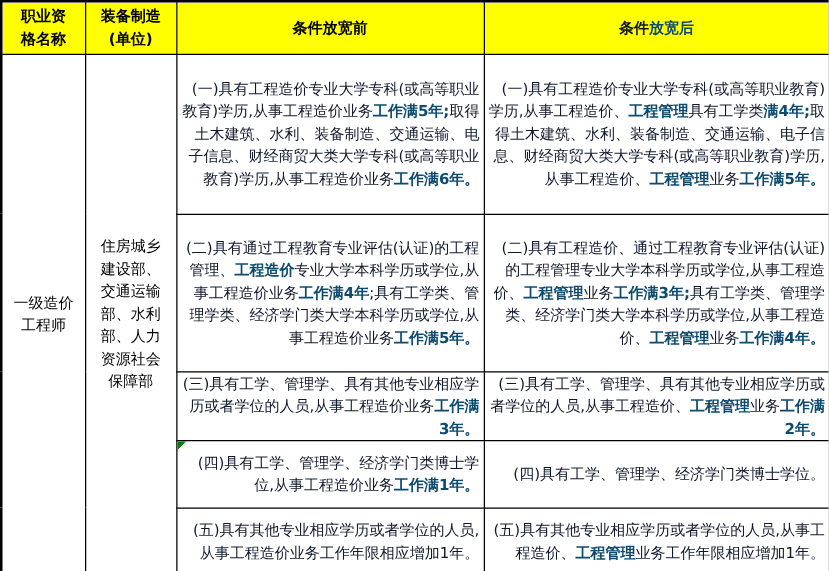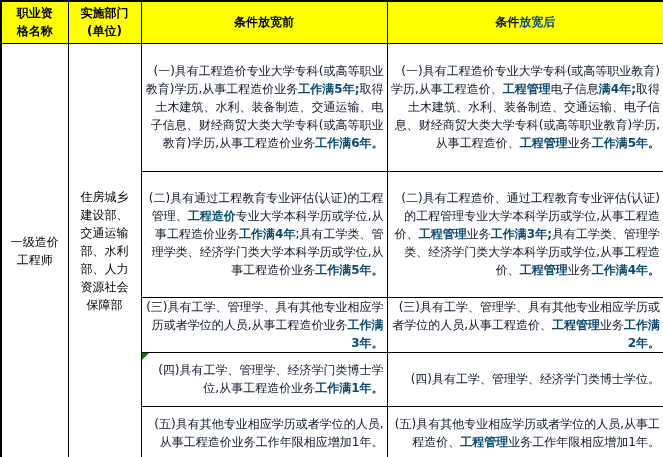--- a/index.html
+++ b/index.html
@@ -58,39 +58,39 @@
     <colgroup>
       <col style="width:67px">
       <col style="width:73px">
       <col style="width:246px">
       <col style="width:277px">
     </colgroup>
     <thead>
       <tr class="hrow">
         <th>职业资
 格名称</th>
-        <th>实施部门
+        <th>装备制造
 (单位)</th>
         <th>条件放宽前</th>
         <th><span class="seg-black">条件</span><span class="seg-red">放宽后</span></th>
       </tr>
     </thead>
     <tbody>
       <tr class="row-1">
         <td class="center" rowspan="5">一级造价
 工程师</td>
         <td class="center" rowspan="5">住房城乡
 建设部、
 交通运输
 部、水利
 部、人力
 资源社会
 保障部</td>
         <td class="cond"><span class="seg-black">(一)具有工程造价专业大学专科(或高等职业教育)学历,从事工程造价业务</span><span class="seg-red">工作满5年;</span><span class="seg-black">取得土木建筑、水利、装备制造、交通运输、电子信息、财经商贸大类大学专科(或高等职业教育)学历,从事工程造价业务</span><span class="seg-red">工作满6年。</span></td>
-        <td class="cond"><span class="seg-black">(一)具有工程造价专业大学专科(或高等职业教育)学历,从事工程造价、</span><span class="seg-red">工程管理</span><span class="seg-black">电子信息</span><span class="seg-red">满4年;</span><span class="seg-black">取得土木建筑、水利、装备制造、交通运输、电子信息、财经商贸大类大学专科(或高等职业教育)学历,从事工程造价、</span><span class="seg-red">工程管理</span><span class="seg-black">业务</span><span class="seg-red">工作满5年。</span></td>
+        <td class="cond"><span class="seg-black">(一)具有工程造价专业大学专科(或高等职业教育)学历,从事工程造价、</span><span class="seg-red">工程管理</span><span class="seg-black">具有工学类</span><span class="seg-red">满4年;</span><span class="seg-black">取得土木建筑、水利、装备制造、交通运输、电子信息、财经商贸大类大学专科(或高等职业教育)学历,从事工程造价、</span><span class="seg-red">工程管理</span><span class="seg-black">业务</span><span class="seg-red">工作满5年。</span></td>
       </tr>
       <tr class="row-2">
         <td class="cond"><span class="seg-black">(二)具有通过工程教育专业评估(认证)的工程管理、</span><span class="seg-red">工程造价</span><span class="seg-black">专业大学本科学历或学位,从事工程造价业务</span><span class="seg-red">工作满4年</span><span class="seg-black">;具有工学类、管理学类、经济学门类大学本科学历或学位,从事工程造价业务</span><span class="seg-red">工作满5年。</span></td>
         <td class="cond"><span class="seg-black">(二)具有工程造价、通过工程教育专业评估(认证)的工程管理专业大学本科学历或学位,从事工程造价、</span><span class="seg-red">工程管理</span><span class="seg-black">业务</span><span class="seg-red">工作满3年;</span><span class="seg-black">具有工学类、管理学类、经济学门类大学本科学历或学位,从事工程造价、</span><span class="seg-red">工程管理</span><span class="seg-black">业务</span><span class="seg-red">工作满4年。</span></td>
       </tr>
       <tr class="row-3">
         <td class="cond"><span class="seg-black">(三)具有工学、管理学、具有其他专业相应学历或者学位的人员,从事工程造价业务</span><span class="seg-red">工作满3年。</span></td>
         <td class="cond"><span class="seg-black">(三)具有工学、管理学、具有其他专业相应学历或者学位的人员,从事工程造价</span><span class="seg-black">、</span><span class="seg-red">工程管理</span><span class="seg-black">业务</span><span class="seg-red">工作满2年。</span></td>
       </tr>
       <tr class="row-4">

